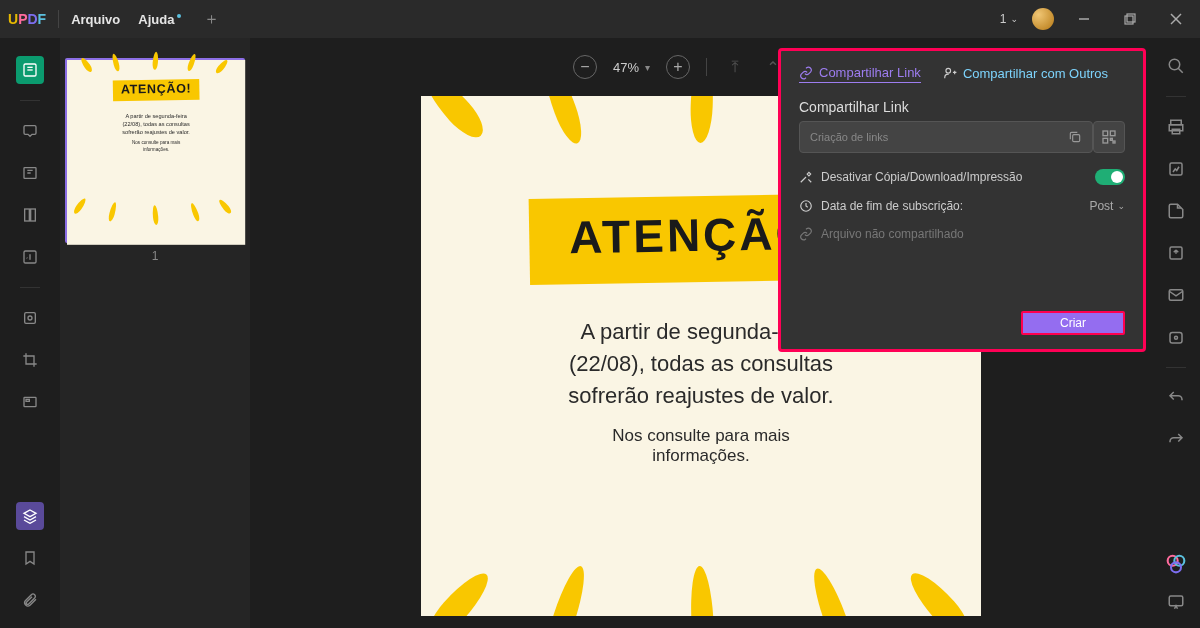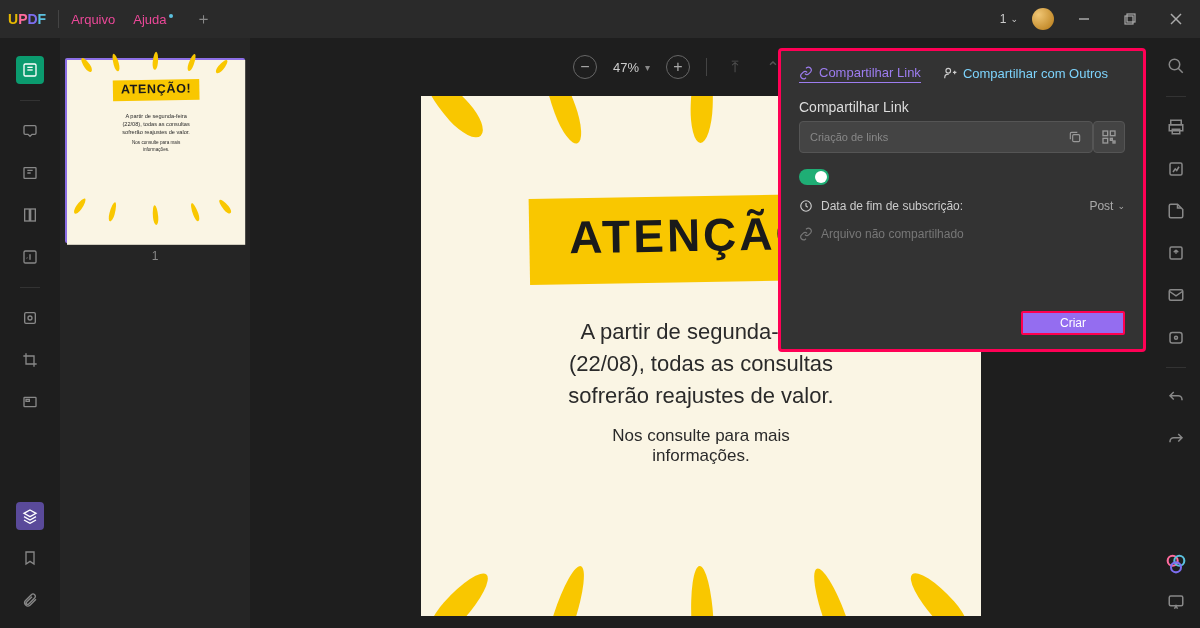--- a/index.html
+++ b/index.html
@@ -7,21 +7,21 @@
 .app { display: flex; flex-direction: column; height: 100%; }
 
 
 .titlebar { height: 38px; display: flex; align-items: center; background: #2a2a2a; padding: 0 8px; }
 .logo { font-weight: bold; font-size: 14px; margin-right: 12px; }
 .logo .u { color: #e6b800; }
 .logo .p { color: #ff6b9d; }
 .logo .d { color: #7c6ef0; }
 .logo .f { color: #5bc0de; }
 .logo-sep { width: 1px; height: 18px; background: #444; margin-right: 12px; }
-.menu-item { font-size: 13px; color: #ec4899; margin-right: 18px; cursor: pointer; }
+.menu-item { font-size: 13px; color: #e5e5e5; margin-right: 18px; cursor: pointer; font-weight: bold; }
 .menu-item.dot::after { content:''; display:inline-block; width:4px; height:4px; border-radius:50%; background:#5bc0de; margin-left:3px; vertical-align:top; margin-top:2px;}
 .tab { display: flex; align-items: center; background: #3c3c3c; height: 30px; padding: 0 10px; border-radius: 4px; font-size: 12px; color: #ccc; margin-right: 8px; gap:6px;}
 .tab-close { cursor: pointer; }
 .add-tab { width:24px; height:24px; display:flex; align-items:center; justify-content:center; cursor:pointer; color:#888;}
 .titlebar-right { margin-left: auto; display: flex; align-items: center; gap: 14px; }
 .user-count { font-size:12px; color:#ccc; display:flex; align-items:center; gap:4px;}
 .avatar { width: 22px; height: 22px; border-radius: 50%; background: radial-gradient(circle at 30% 30%, #f0c674, #b57814); }
 .win-btn { width: 32px; height: 28px; display:flex; align-items:center; justify-content:center; cursor:pointer; color:#aaa;}
 
 
@@ -294,20 +294,26 @@
             <svg width="16" height="16" viewBox="0 0 24 24" fill="none" stroke="currentColor" stroke-width="2">
                 <rect x="3" y="3" width="7" height="7"></rect>
                 <rect x="14" y="3" width="7" height="7"></rect>
                 <rect x="3" y="14" width="7" height="7"></rect>
                 <rect x="14" y="14" width="3" height="3"></rect>
                 <rect x="18" y="18" width="3" height="3"></rect>
               </svg>
           </div>
         </div>
         <div class="opt-row">
+          <div class="opt-left">
+            <svg width="14" height="14" viewBox="0 0 24 24" fill="none" stroke="#ccc" stroke-width="2">
+                <path d="M14 7l3-3 3 3-3 3z M3 21l9-9 M16 16l5 5"></path>
+              </svg>
+            <span>Desativar Cópia/Download/Impressão</span>
+          </div>
           <div class="toggle"></div>
         </div>
         <div class="opt-row">
           <div class="opt-left">
             <svg width="14" height="14" viewBox="0 0 24 24" fill="none" stroke="#ccc" stroke-width="2">
                 <circle cx="12" cy="12" r="9"></circle>
                 <path d="M12 7v5l3 2"></path>
               </svg>
             <span>Data de fim de subscrição:</span>
           </div>

